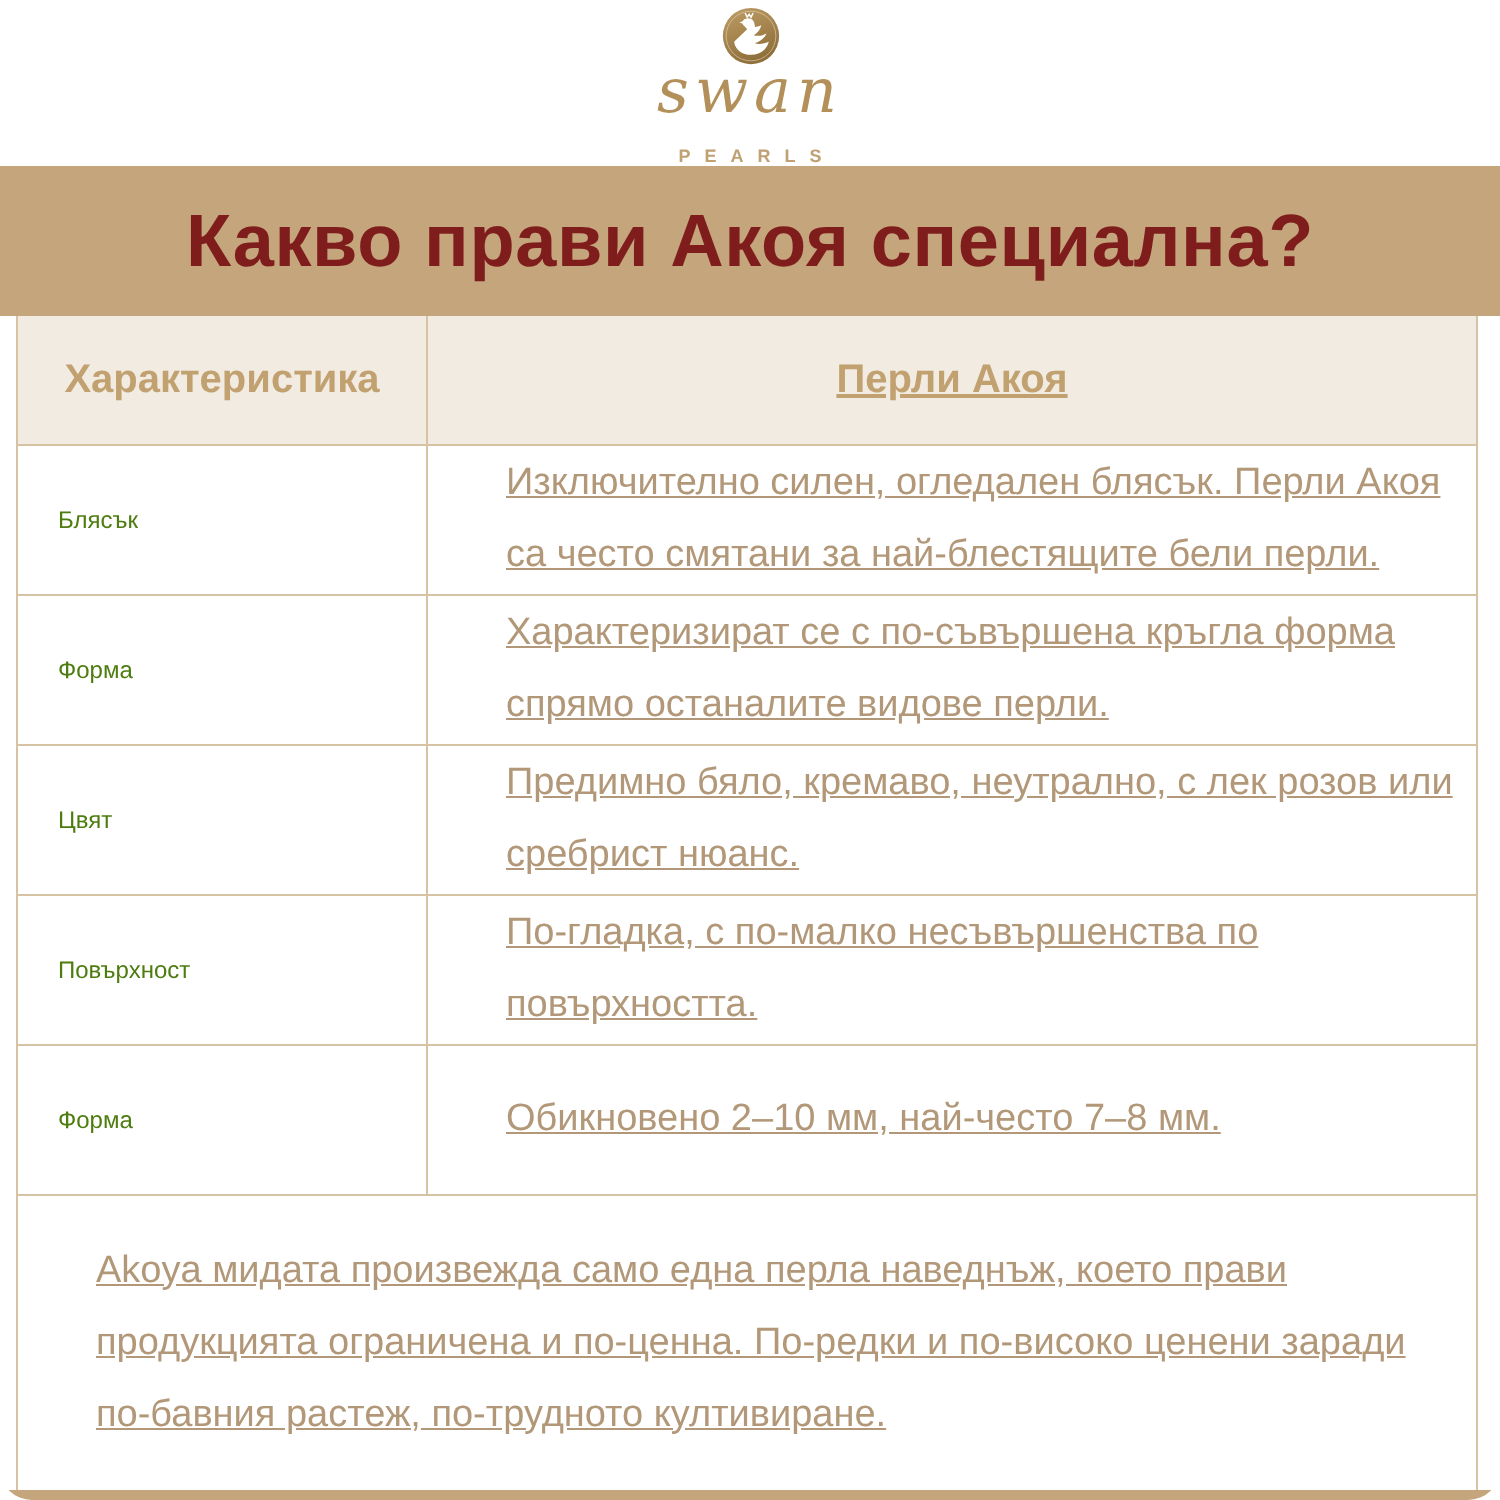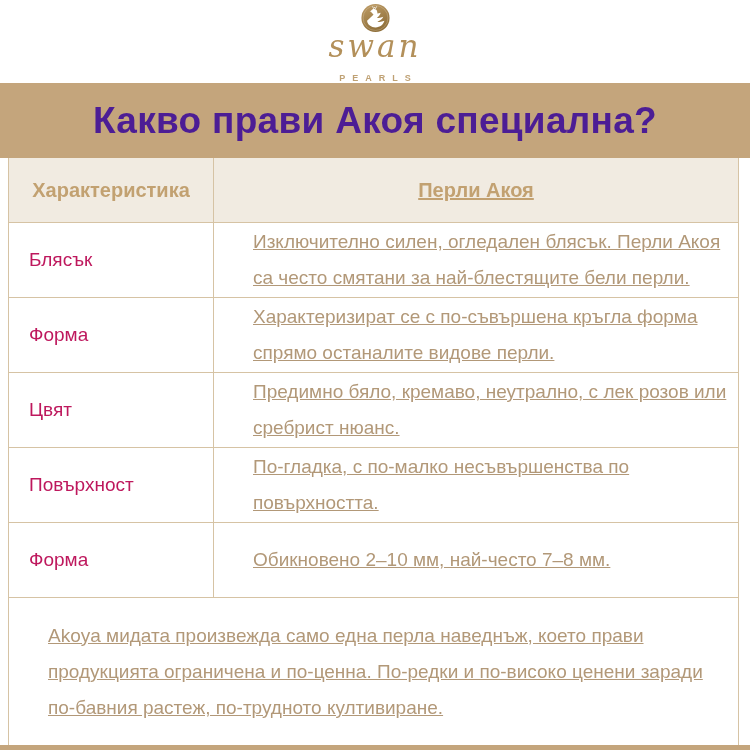--- a/index.html
+++ b/index.html
@@ -1,20 +1,21 @@
 <!DOCTYPE html>
 <html><head>
 <meta charset="utf-8">
 <style>
   * { margin:0; padding:0; box-sizing:border-box; }
   html,body { background:#fff; }
   .page {
     position:relative; width:750px; height:750px; background:#ffffff;
     font-family:"Liberation Sans","DejaVu Sans",sans-serif; overflow:hidden;
     margin:0 auto;
+    border-radius:16px;
   }
   
   .logo {
     height:83px; display:flex; flex-direction:column; align-items:center;
     justify-content:flex-start; padding-top:3px;
   }
   .logo-badge { width:37px; height:37px; display:block; }
   .logo-script {
     font-family:"DejaVu Serif","Liberation Serif",serif; font-style:italic;
     font-size:31px; line-height:30px; color:#b3905a; letter-spacing:3px;
@@ -23,39 +24,39 @@
   .logo-sub {
     font-size:9px; color:#bfa174; letter-spacing:7px; padding-left:7px;
     margin-top:12px; font-weight:bold;
   }
   
   .title-band {
     position:absolute; left:0; top:83px; width:750px; height:75px;
     background:#c4a57c; display:flex; align-items:center; justify-content:center;
   }
   .title-band h1 {
-    color:#4c1d95; font-size:37px; font-weight:bold; letter-spacing:0.3px;text-align:right;
+    color:#7f1d1d; font-size:37px; font-weight:bold; letter-spacing:0.3px;text-align:right;
   }
   
   .pearl-table {
     position:absolute; left:8px; top:158px; width:731px; height:587px;
     display:flex; flex-direction:column;
     border-left:1px solid #d6c3a4; border-right:1px solid #d6c3a4;
     border-bottom:1px solid #d6c3a4;
   }
   .t-row { display:flex; flex:0 0 auto; }
   .thead { height:64px; background:#f1ebe1; }
   .thead .c-label, .thead .c-value {
     color:#c2a171; font-weight:bold; font-size:20px;
     align-items:center; justify-content:center; padding:0;
   }
   .c-label {
     width:205px; flex:0 0 205px; border-right:1px solid #d6c3a4;
     display:flex; align-items:center; padding-left:20px;
-    color:#be185d; font-size:19px; line-height:24px;
+    color:#4d7c0f; font-size:12px; line-height:24px;
   }
   .c-value {
     flex:1 1 auto; display:flex; align-items:center;
     padding:6px 10px 6px 39px; color:#b29878; font-size:19px; line-height:36px;text-decoration:underline;
   }
   .t-row.data { height:75px; border-top:1px solid #d6c3a4; background:#ffffff; }
   .t-row.data.tall { height:148px; }
   
   .bottom-band {
     position:absolute; left:0; bottom:0; width:750px; height:5px; background:#c4a57c;

